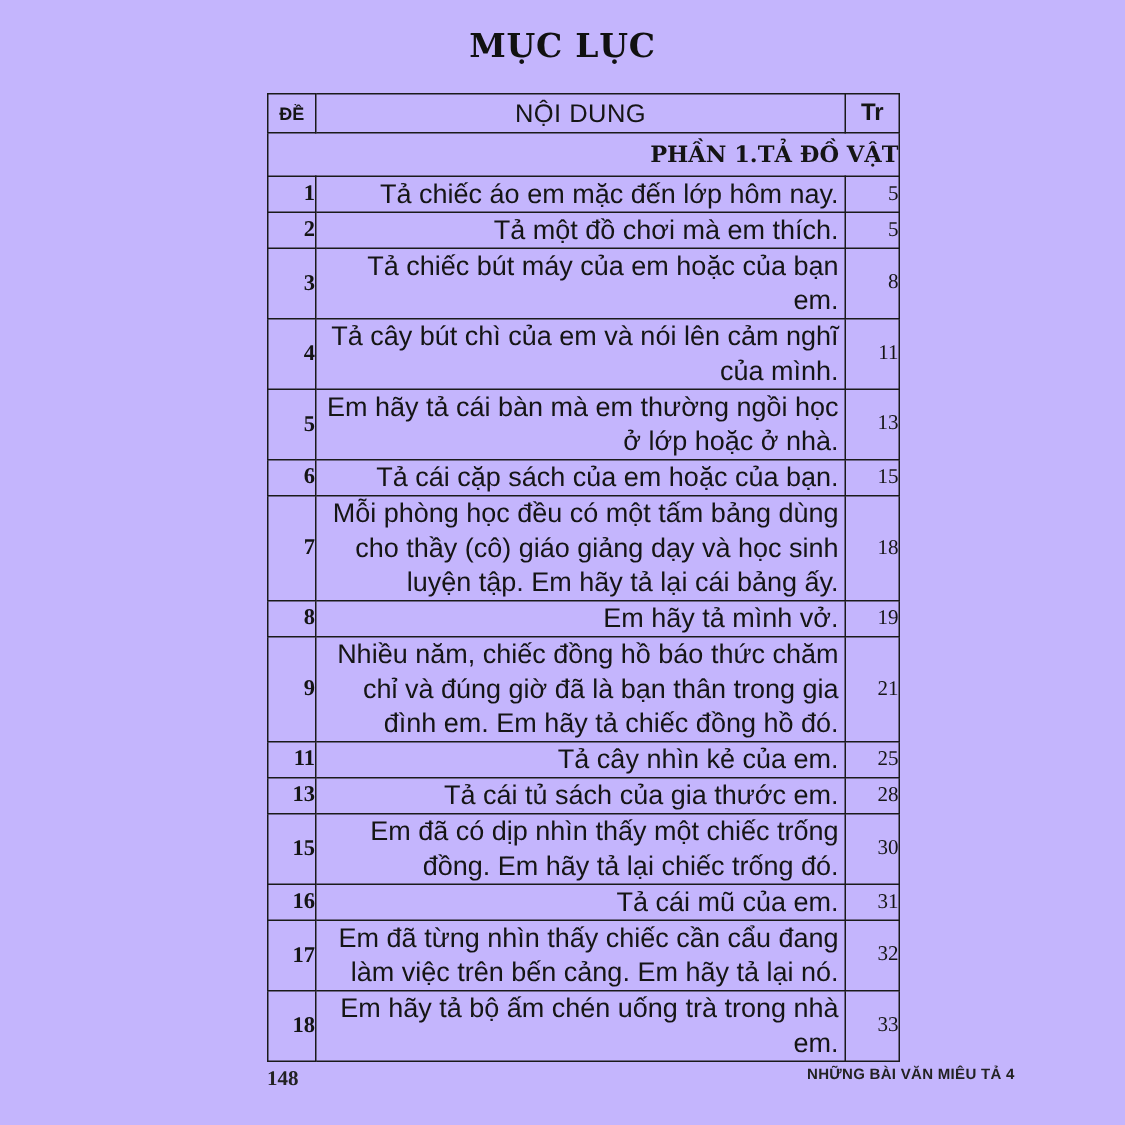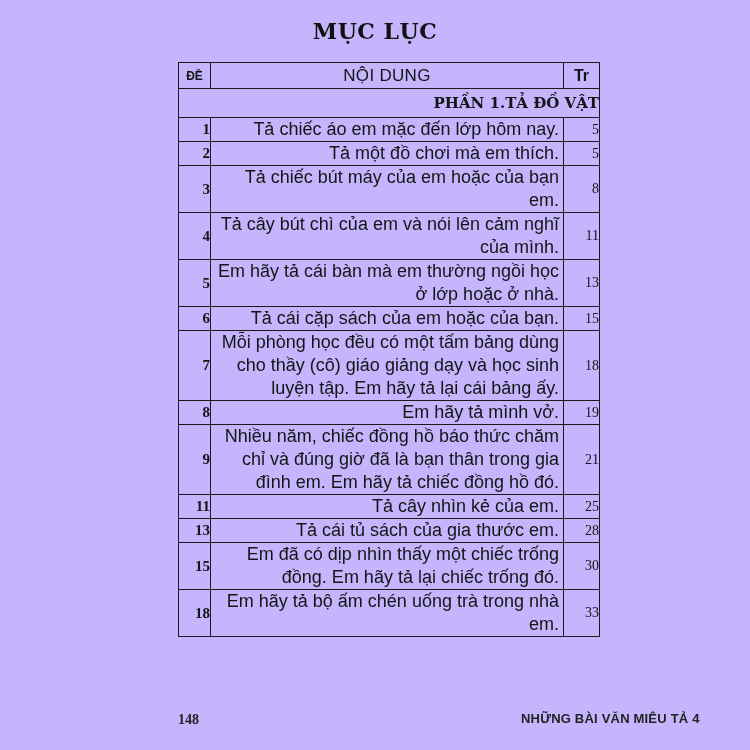--- a/index.html
+++ b/index.html
@@ -31,22 +31,22 @@
   .content { font-size:18px; line-height:23px; padding:0 4px 0 6px !important; text-align:justify; }
   .pg { text-align:center; font-family:"Liberation Serif", serif; font-size:14px; }
   tr.r1 td { height:22px; }
   tr.r2 td { height:45px; }
   tr.r3 td { height:63px;margin-top:16px; }
   .footer-left {
     position:absolute; left:178px; top:712px; font-family:"Liberation Serif", serif;
     font-size:14px; font-weight:bold; color:#222;
   }
   .footer-right {
-    position:absolute; left:473px; top:711px; font-family:"Liberation Sans", sans-serif;
-    font-size:13px; font-weight:bold; color:#222; letter-spacing:0.2px;padding-left:48px;
+    position:absolute; left:490px; top:711px; font-family:"Liberation Sans", sans-serif;
+    font-size:10px; font-weight:bold; color:#222; letter-spacing:0.2px;padding-left:48px;
   }
 </style>
 </head>
 <body>
 
 <div class="page">
   <div class="title">MỤC LỤC</div>
 
   <table class="toc">
     <colgroup>
@@ -122,20 +122,30 @@
           <td class="num">13</td>
           <td class="content">Tả cái tủ sách của gia thước em.</td>
           <td class="pg">28</td>
         </tr>
       <tr class="r2">
           <td class="num">15</td>
           <td class="content">Em đã có dịp nhìn thấy một chiếc trống đồng. Em hãy tả lại chiếc trống đó.</td>
           <td class="pg">30</td>
         </tr>
       <tr class="r1">
+          <td class="num">16</td>
+          <td class="content">Tả cái mũ của em.</td>
+          <td class="pg">31</td>
+        </tr>
+      <tr class="r2">
+          <td class="num">17</td>
+          <td class="content">Em đã từng nhìn thấy chiếc cần cẩu đang làm việc trên bến cảng. Em hãy tả lại nó.</td>
+          <td class="pg">32</td>
+        </tr>
+      <tr class="r1">
           <td class="num">18</td>
           <td class="content">Em hãy tả bộ ấm chén uống trà trong nhà em.</td>
           <td class="pg">33</td>
         </tr>
     </tbody>
   </table>
 
   <div class="footer-left">148</div>
   <div class="footer-right">NHỮNG BÀI VĂN MIÊU TẢ 4</div>
 </div>

